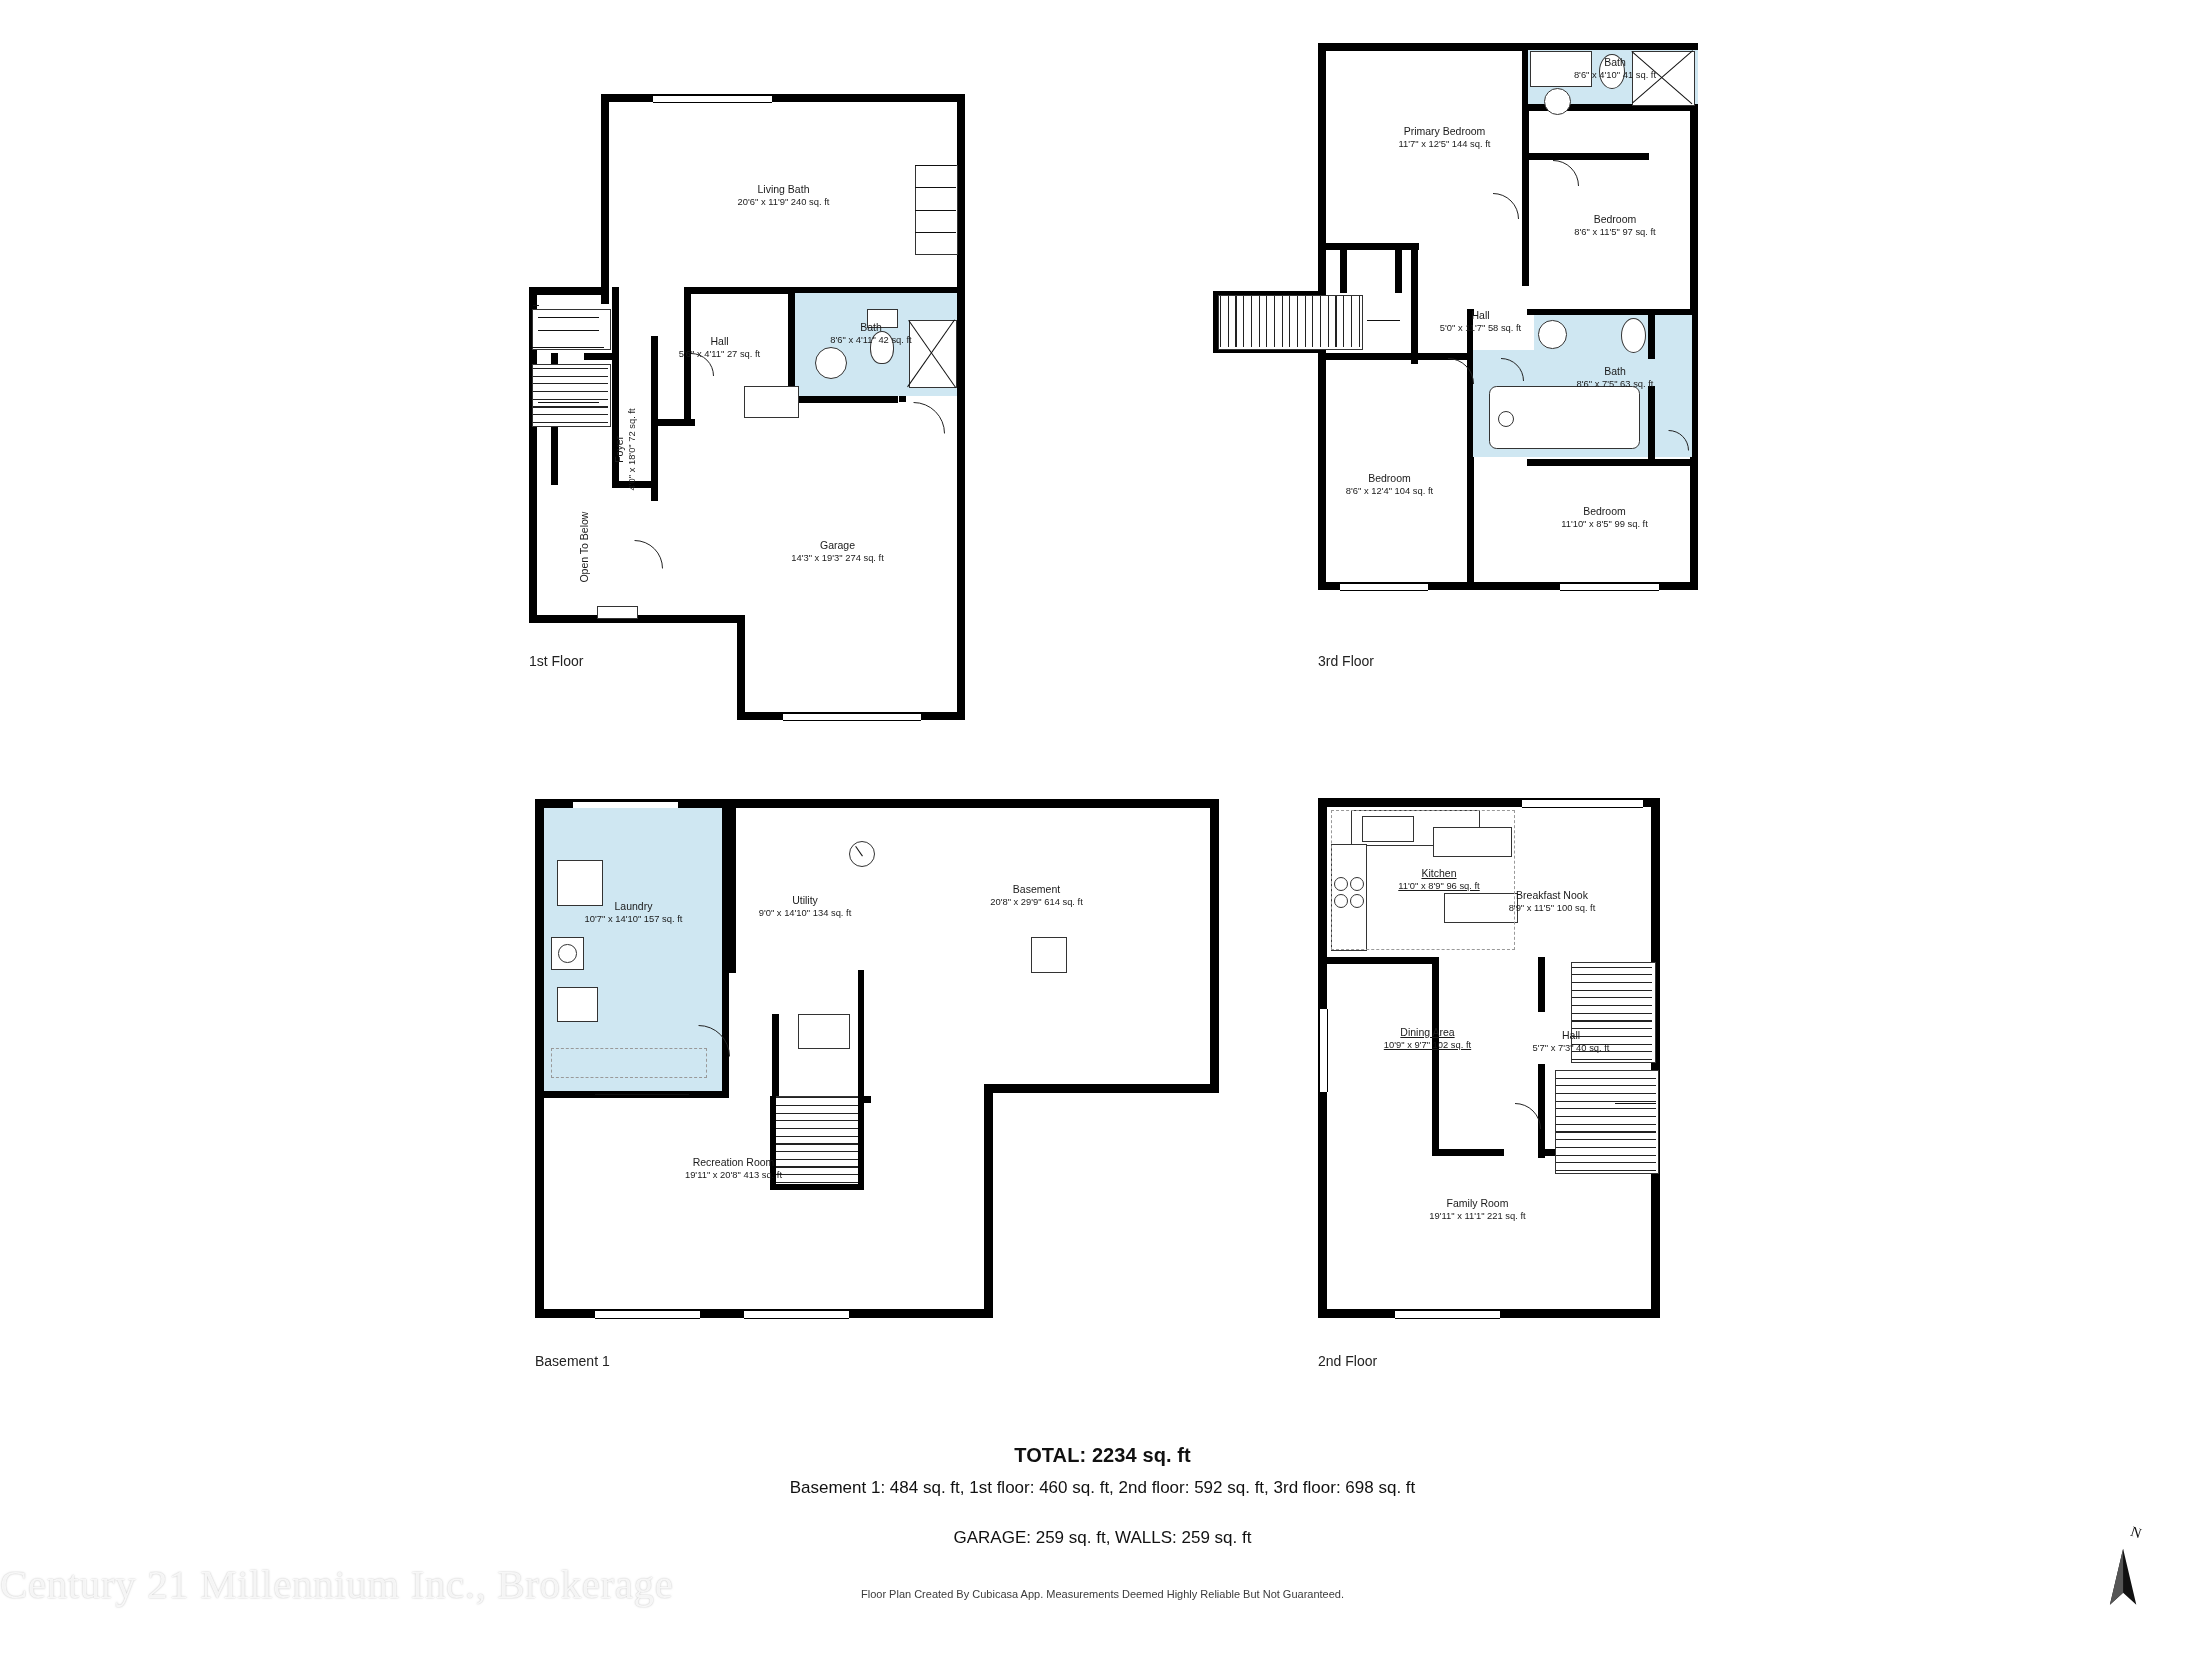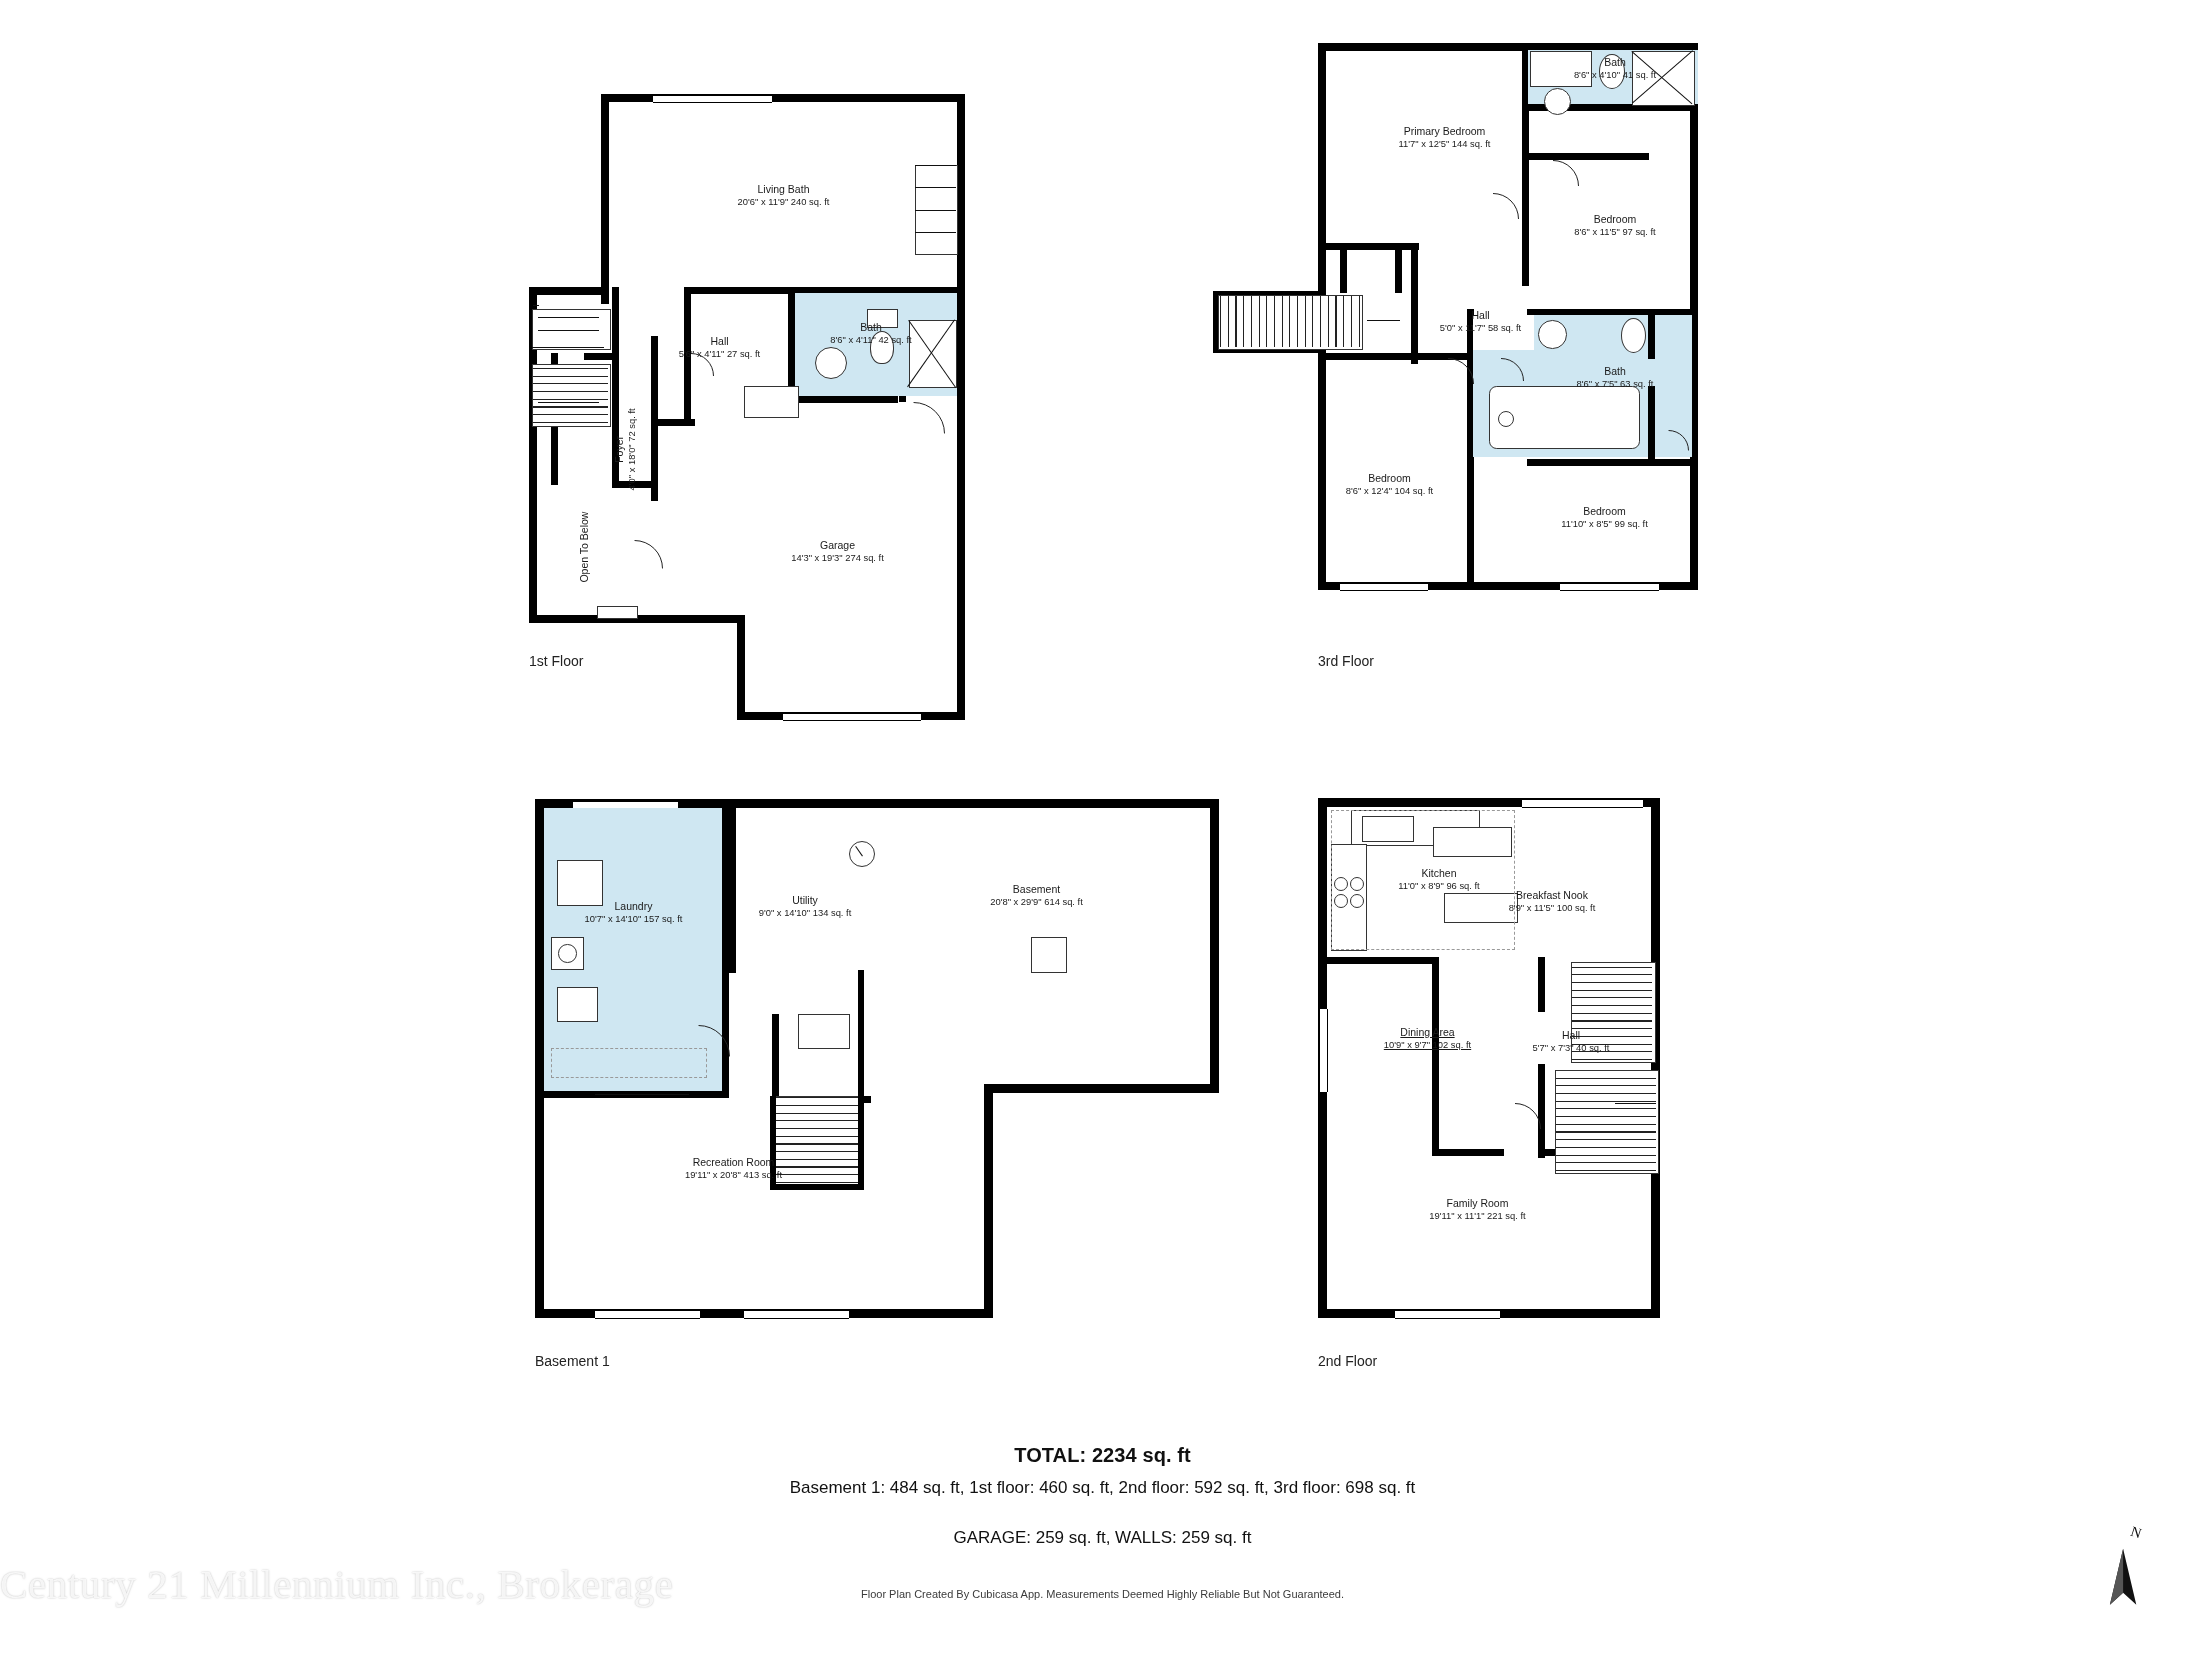--- a/index.html
+++ b/index.html
@@ -298,21 +298,21 @@
   <div class="dash" style="left:1331px;top:810px;width:182px;height:138px;"></div>
 
   <div class="fx" style="left:1571px;top:962px;width:83px;height:99px;"></div>
   <div class="hatchH" style="left:1572px;top:963px;width:80px;height:97px;"></div>
   <div class="fx" style="left:1555px;top:1070px;width:102px;height:102px;"></div>
   <div class="hatchH" style="left:1556px;top:1071px;width:100px;height:100px;"></div>
   <div class="thin" style="left:1615px;top:1103px;width:41px;height:1.1px;"></div>
 
   <div class="door" style="left:1489px;top:1103px;width:50px;height:50px;"></div>
 
-  <div class="lbl" style="left:1351px;top:866px;width:176px;">
+  <div class="lbl" style="left:1351px;top:866px;width:176px;text-decoration:underline;">
     <span class="n">Kitchen</span>
     <span class="d">11'0" x 8'9" 96 sq. ft</span>
   </div>
   <div class="lbl" style="left:1450px;top:888px;width:204px;">
     <span class="n">Breakfast Nook</span>
     <span class="d">8'9" x 11'5" 100 sq. ft</span>
   </div>
   <div class="lbl" style="left:1334px;top:1025px;width:187px;text-decoration:underline;">
     <span class="n">Dining Area</span>
     <span class="d">10'9" x 9'7" 102 sq. ft</span>

